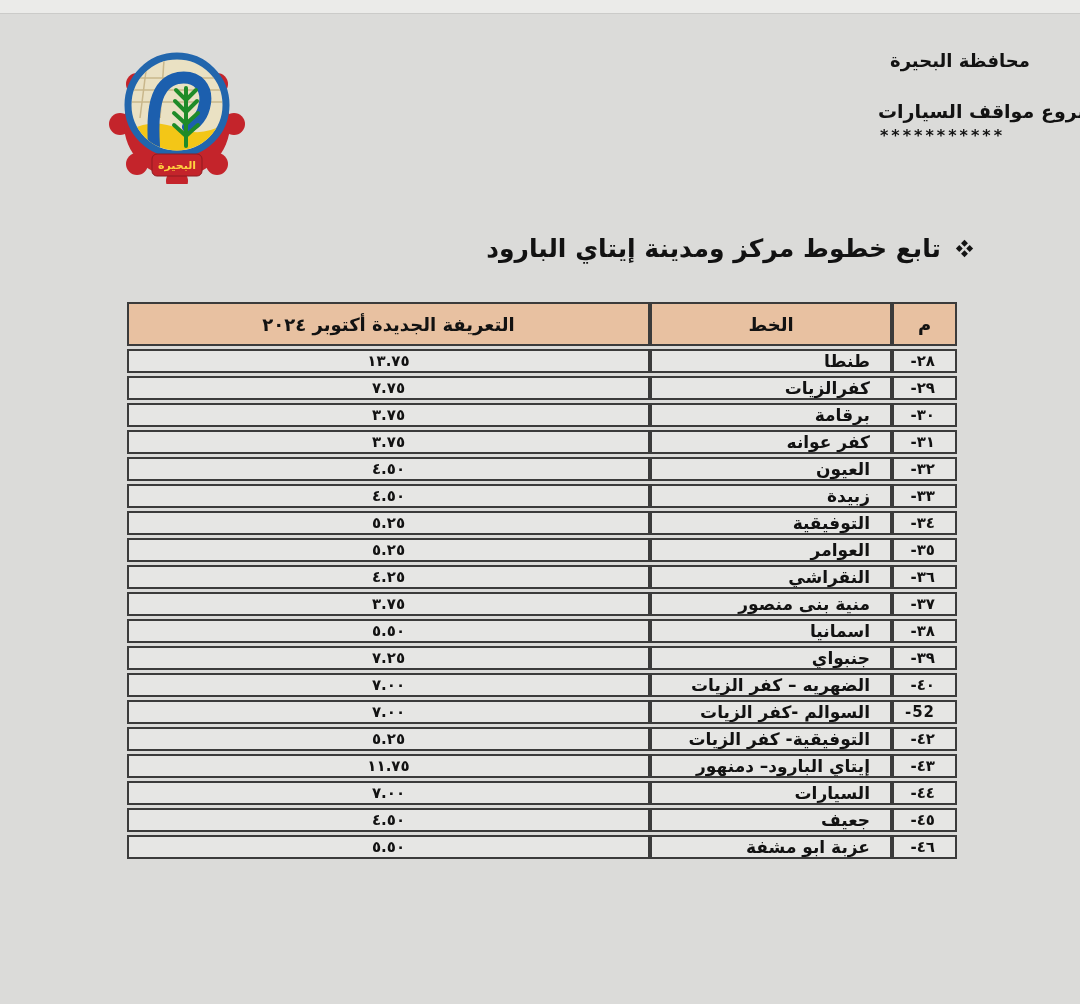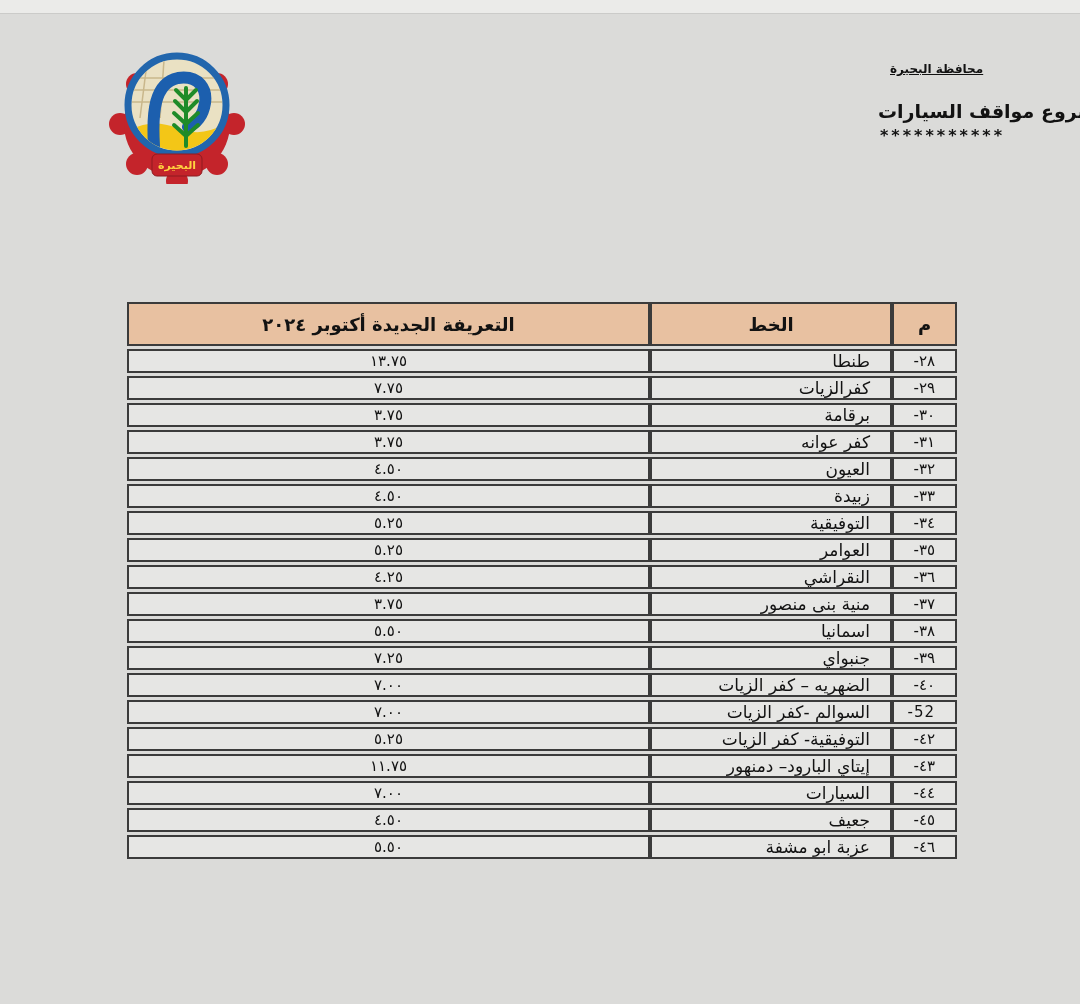--- a/index.html
+++ b/index.html
@@ -14,22 +14,22 @@
   .page{
     position:relative;width:1080px;height:1004px;overflow:hidden;
     background:var(--page-bg);color:var(--ink);
   }
   .top-strip{
     position:absolute;top:0;left:0;width:100%;height:14px;
     background:#ebebe9;border-bottom:1px solid #cbcbc9;
   }
   .logo{position:absolute;left:102px;top:38px;width:150px;height:146px;}
   .org-name{
-    position:absolute;left:890px;top:62px;direction:rtl;white-space:nowrap;
-    font-size:12px;font-weight:bold;text-decoration:underline;
+    position:absolute;left:890px;top:50px;direction:rtl;white-space:nowrap;
+    font-size:18px;font-weight:bold;
   }
   .project-name{
     position:absolute;left:878px;top:100px;direction:rtl;white-space:nowrap;
     font-size:19px;font-weight:bold;
   }
   .separator{
     position:absolute;left:880px;top:126px;font-size:16px;font-weight:bold;
     letter-spacing:3px;white-space:nowrap;
   }
   .section-title{
@@ -42,21 +42,21 @@
     position:absolute;right:123px;top:299px;width:830px;direction:rtl;
     border-collapse:separate;border-spacing:0 3px;table-layout:fixed;
   }
   .fare-table th,.fare-table td{
     border:2px solid var(--border);text-align:center;vertical-align:middle;
     padding:0 20px;overflow:hidden;white-space:nowrap;
   }
   .fare-table thead th{
     background:var(--header-bg);height:44px;font-size:18px;font-weight:bold;
   }
-  .fare-table tbody td{background:var(--row-bg);height:21px;font-weight:normal;}
+  .fare-table tbody td{background:var(--row-bg);height:21px;font-weight:bold;}
   td.cell-index{font-size:15px;letter-spacing:1px;}
   td.cell-line{font-size:17px;text-align:right;}
   td.cell-tariff{font-size:15px;letter-spacing:3px;}
 </style>
 </head>
 <body>
 
 <div class="page">
 
   <div class="top-strip"></div>
@@ -100,20 +100,31 @@
         <rect x="50" y="116" width="50" height="22" rx="5" fill="#c4242b" stroke="#8e1a20"></rect>
         <text x="75" y="131" text-anchor="middle" font-size="11" font-weight="bold" fill="#ffd23f">البحيرة</text>
       </g>
     </svg>
   </div>
 
   <div class="org-name">محافظة البحيرة</div>
   <div class="project-name">مشروع مواقف السيارات</div>
   <div class="separator">***********</div>
 
+  <div class="section-title">
+    <svg class="bullet-icon" viewBox="0 0 22 22">
+      <g fill="#141414">
+        <path d="M11 1 L15 5 L11 9 L7 5 Z"></path>
+        <path d="M11 13 L15 17 L11 21 L7 17 Z"></path>
+        <path d="M5 7 L9 11 L5 15 L1 11 Z"></path>
+        <path d="M17 7 L21 11 L17 15 L13 11 Z"></path>
+      </g>
+    </svg>
+    <span>تابع خطوط مركز ومدينة إيتاي البارود</span>
+  </div>
 
   <table class="fare-table">
     <colgroup>
       <col style="width:65px">
       <col style="width:242px">
       <col style="width:523px">
     </colgroup>
     <thead>
       <tr>
         <th>م</th>

